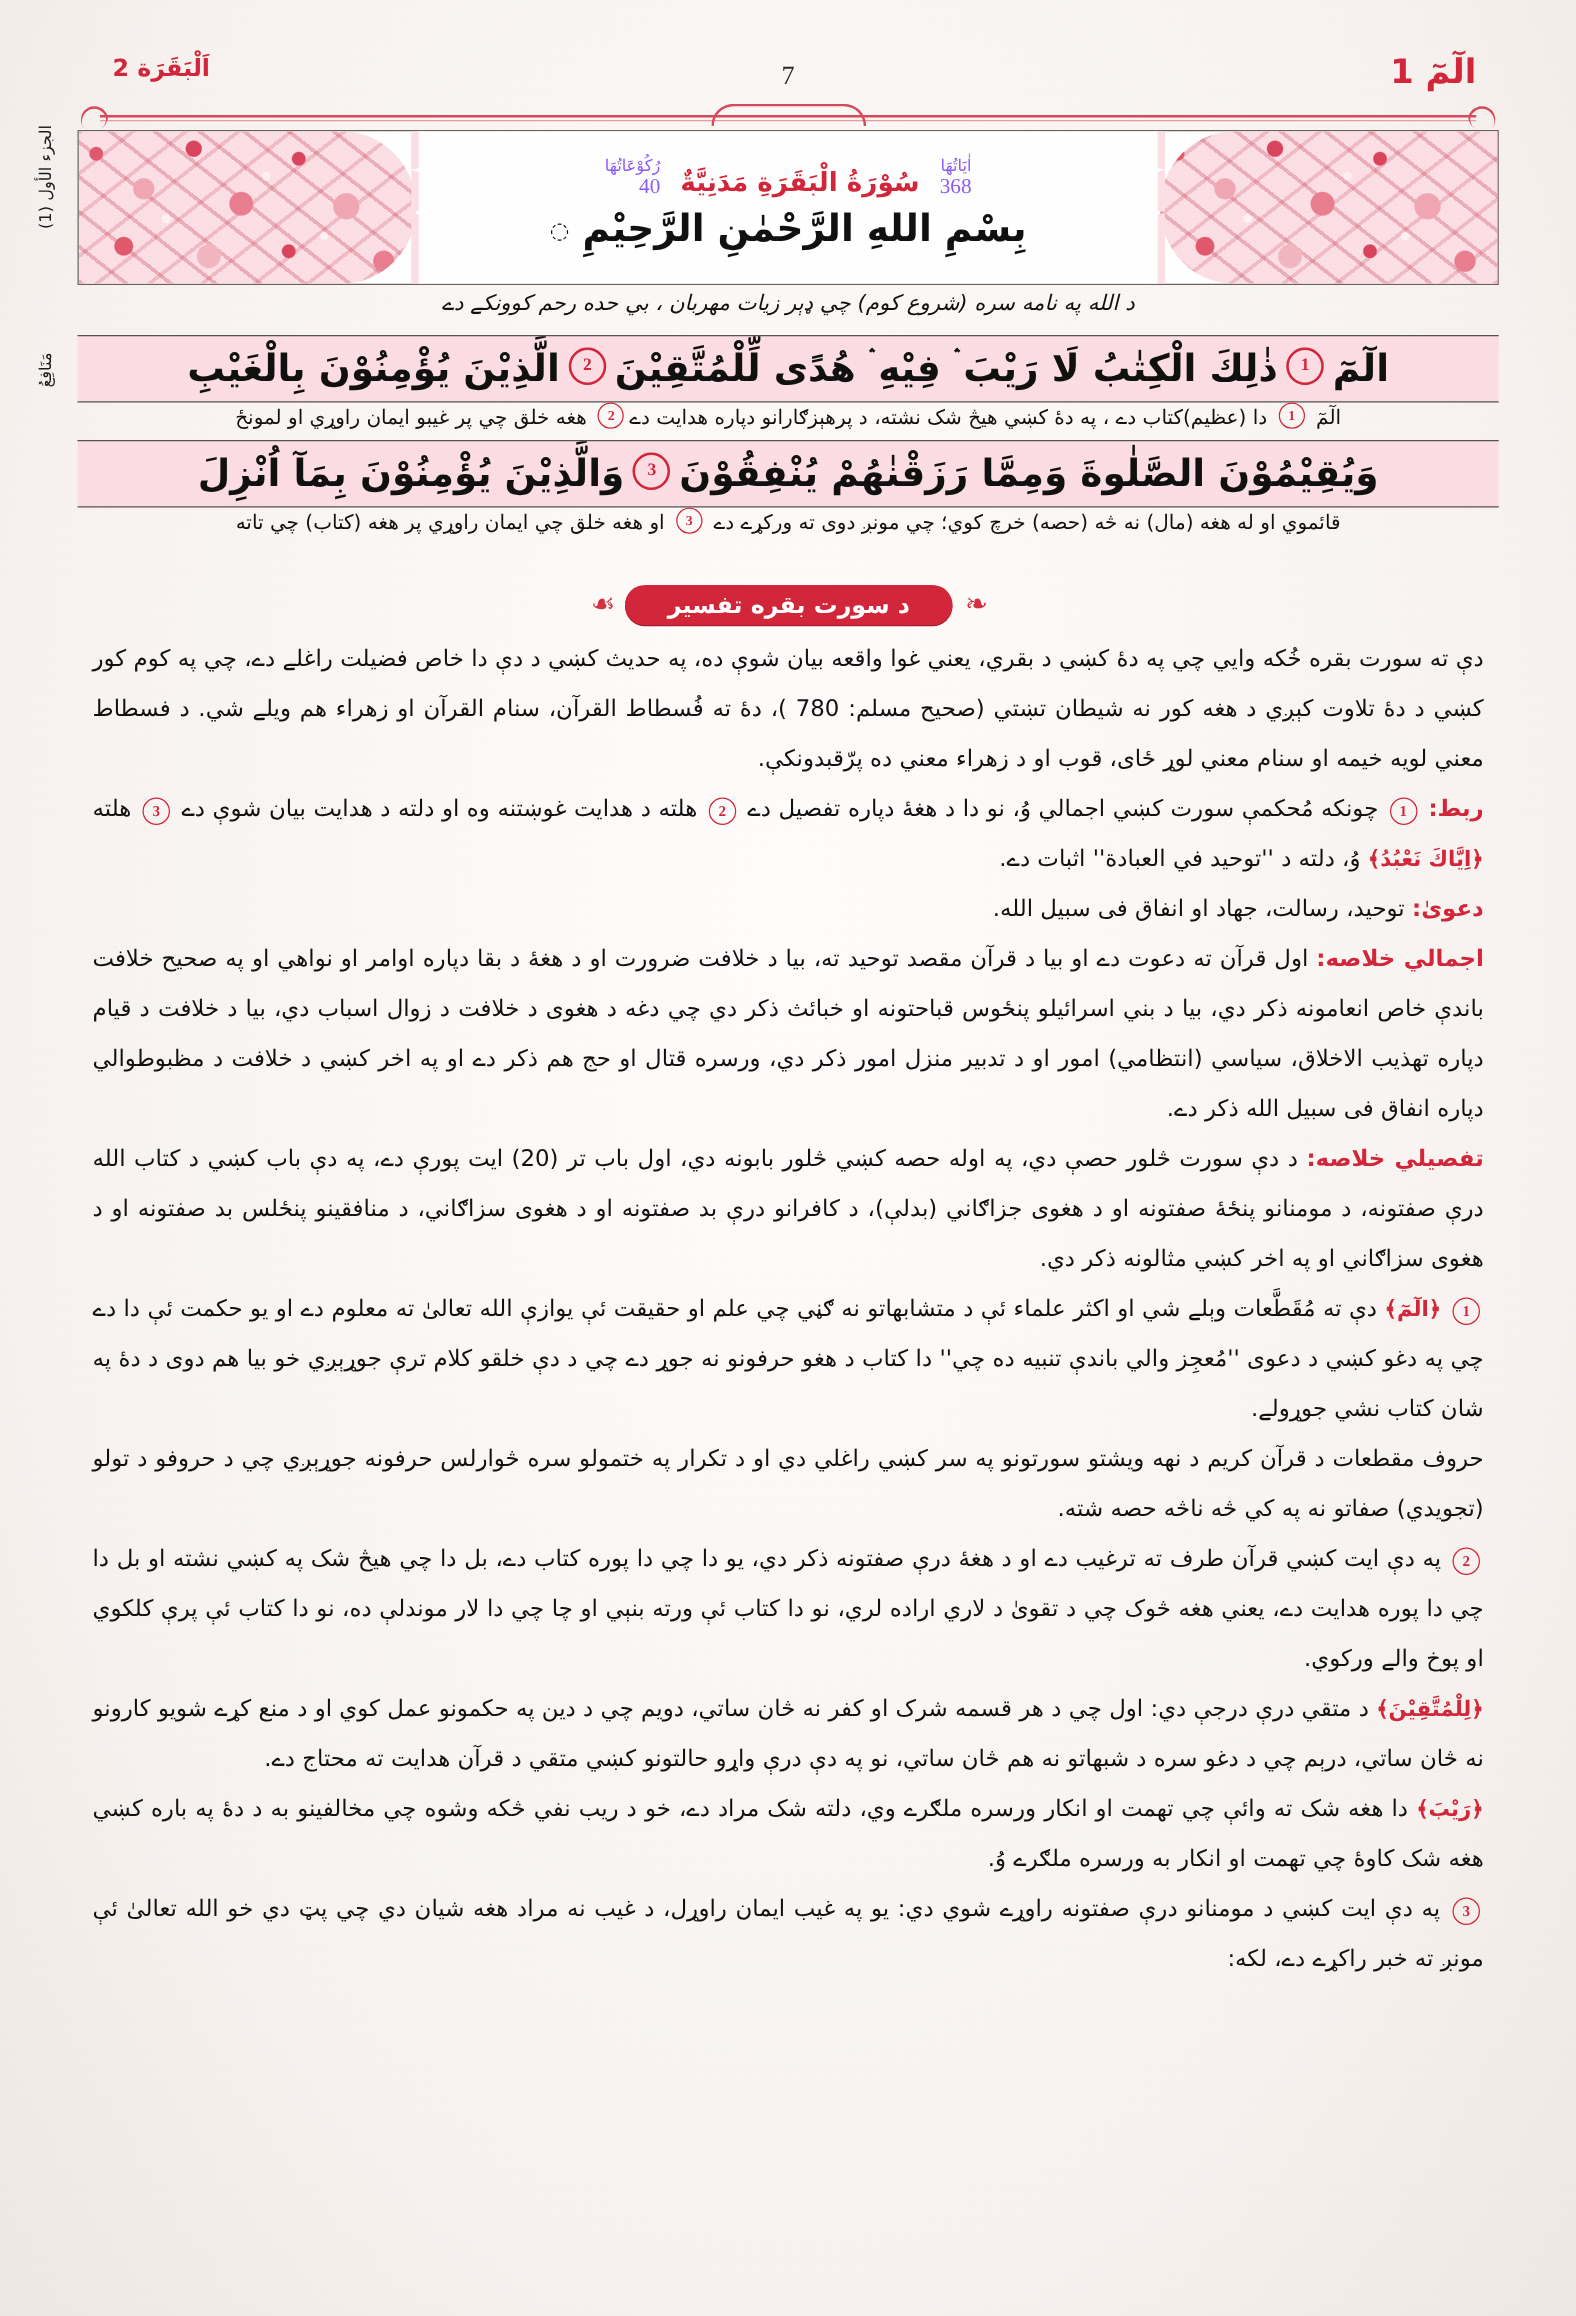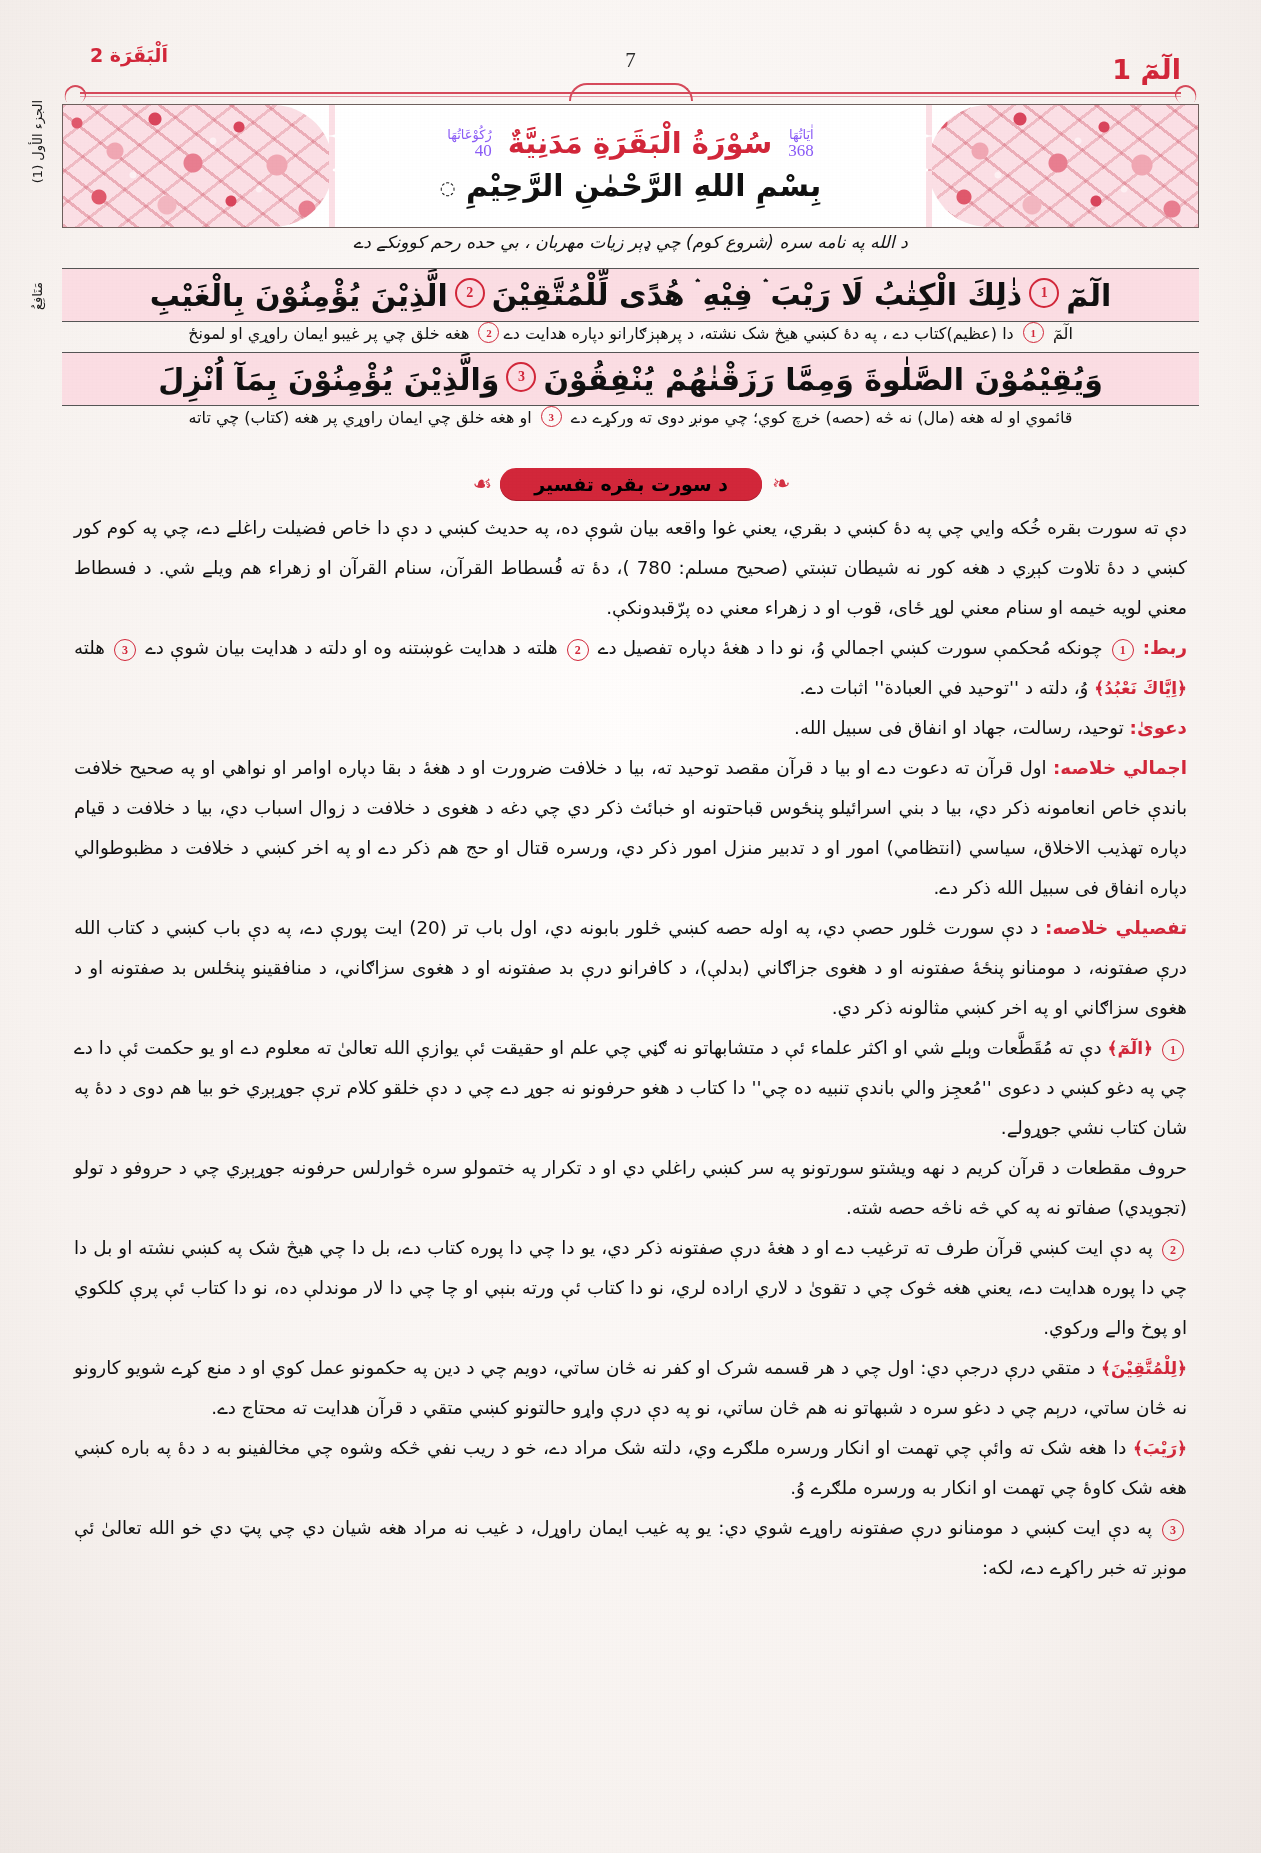--- a/index.html
+++ b/index.html
@@ -22,21 +22,21 @@
     position:absolute;left:60px;right:60px;top:44px;height:46px;
     direction:rtl;
   }
   .runhead .surah-left{
     position:absolute;left:30px;top:0;
     color:#d2273a;font-size:19px;font-weight:bold;
     font-family:"DejaVu Sans",sans-serif;white-space:nowrap;
   }
   .runhead .juz-right{
     position:absolute;right:20px;top:-2px;
-    color:#d2273a;font-size:27px;font-weight:bold;white-space:nowrap;margin-top:12px;
+    color:#d2273a;font-size:27px;font-weight:bold;white-space:nowrap;
   }
   .runhead .pageno{
     position:absolute;left:50%;transform:translateX(-50%);top:4px;
     color:#2a2a2a;font-size:21px;font-family:"Liberation Serif",serif;
   }
   .rule-wrap{position:absolute;left:62px;right:62px;top:92px;height:10px;}
   .rule-wrap .r1{position:absolute;left:18px;right:18px;top:0;height:2px;background:#d64a5b;}
   .rule-wrap .r2{position:absolute;left:18px;right:18px;top:4px;height:1px;background:#e59aa5;}
   .rule-wrap .curl{
     position:absolute;top:-7px;width:20px;height:18px;
@@ -108,21 +108,21 @@
       radial-gradient(circle at 0 112px, #fbdfe5 0 16px, transparent 17px);
   }
   .banner-scallop.l{left:266px;}
   .banner-scallop.r{right:266px;transform:scaleX(-1);}
 
   .surah-title-row{
     display:flex;align-items:flex-end;gap:16px;direction:rtl;
     margin-top:-4px;
   }
   .surah-title{
-    color:#d2273a;font-size:29px;font-weight:bold;white-space:nowrap;
+    color:#d2273a;font-size:21px;font-weight:bold;white-space:nowrap;
     letter-spacing:1px;
   }
   .meta-stack{color:#8b5cf6;line-height:1.05;}
   .meta-stack .lbl{font-size:13px;white-space:nowrap;}
   .meta-stack .num{font-size:17px;font-family:"Liberation Serif",serif;}
   .bismillah{
     color:#111;font-size:30px;font-weight:bold;margin-top:8px;
     white-space:nowrap;letter-spacing:1px;
   }
   .bism-mark{font-size:18px;color:#111;vertical-align:middle;}
@@ -156,21 +156,21 @@
   .verse-trans.t1{top:324px;}
   .verse-trans.t2{top:408px;}
   .ayah-num.sm{width:19px;height:19px;font-size:11px;border-width:1.5px;margin:0 4px;}
 
   
   .tafsir-head{
     position:absolute;left:0;right:0;top:464px;height:40px;
     display:flex;align-items:center;justify-content:center;gap:10px;
   }
   .badge{
-    background:#d2273a;color:#000000;font-size:19px;font-weight:bold;
+    background:#d2273a;color:#ffffff;font-size:19px;font-weight:bold;
     padding:5px 34px;border-radius:16px;white-space:nowrap;
     box-shadow:0 1px 0 #a81c2d;
   }
   .flourish{
     color:#d2273a;font-size:22px;line-height:1;opacity:.95;
     letter-spacing:-2px;
   }
 
   
   .body-text{

